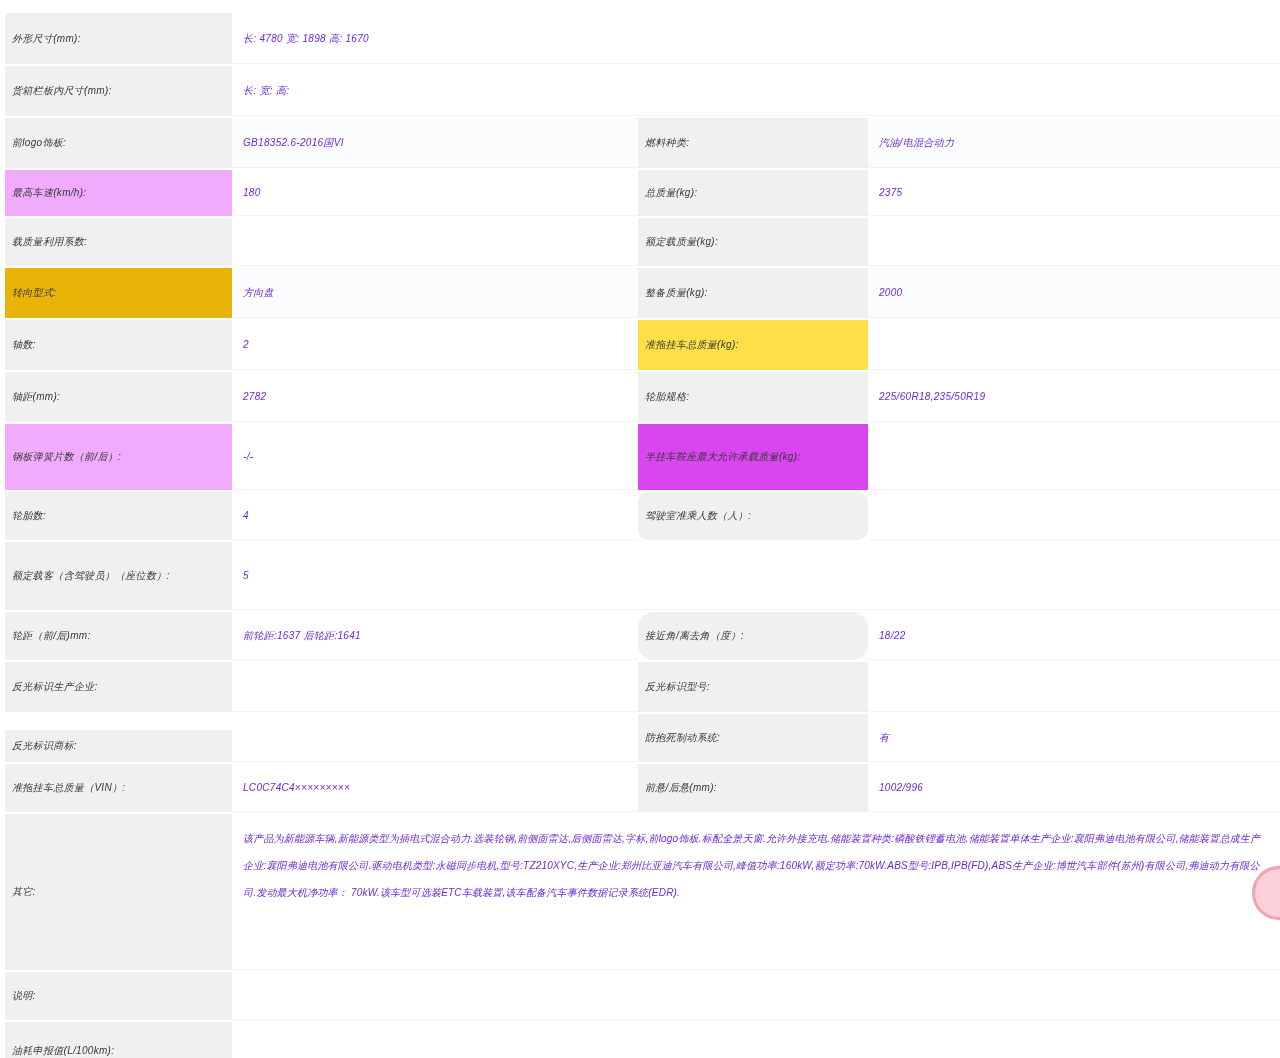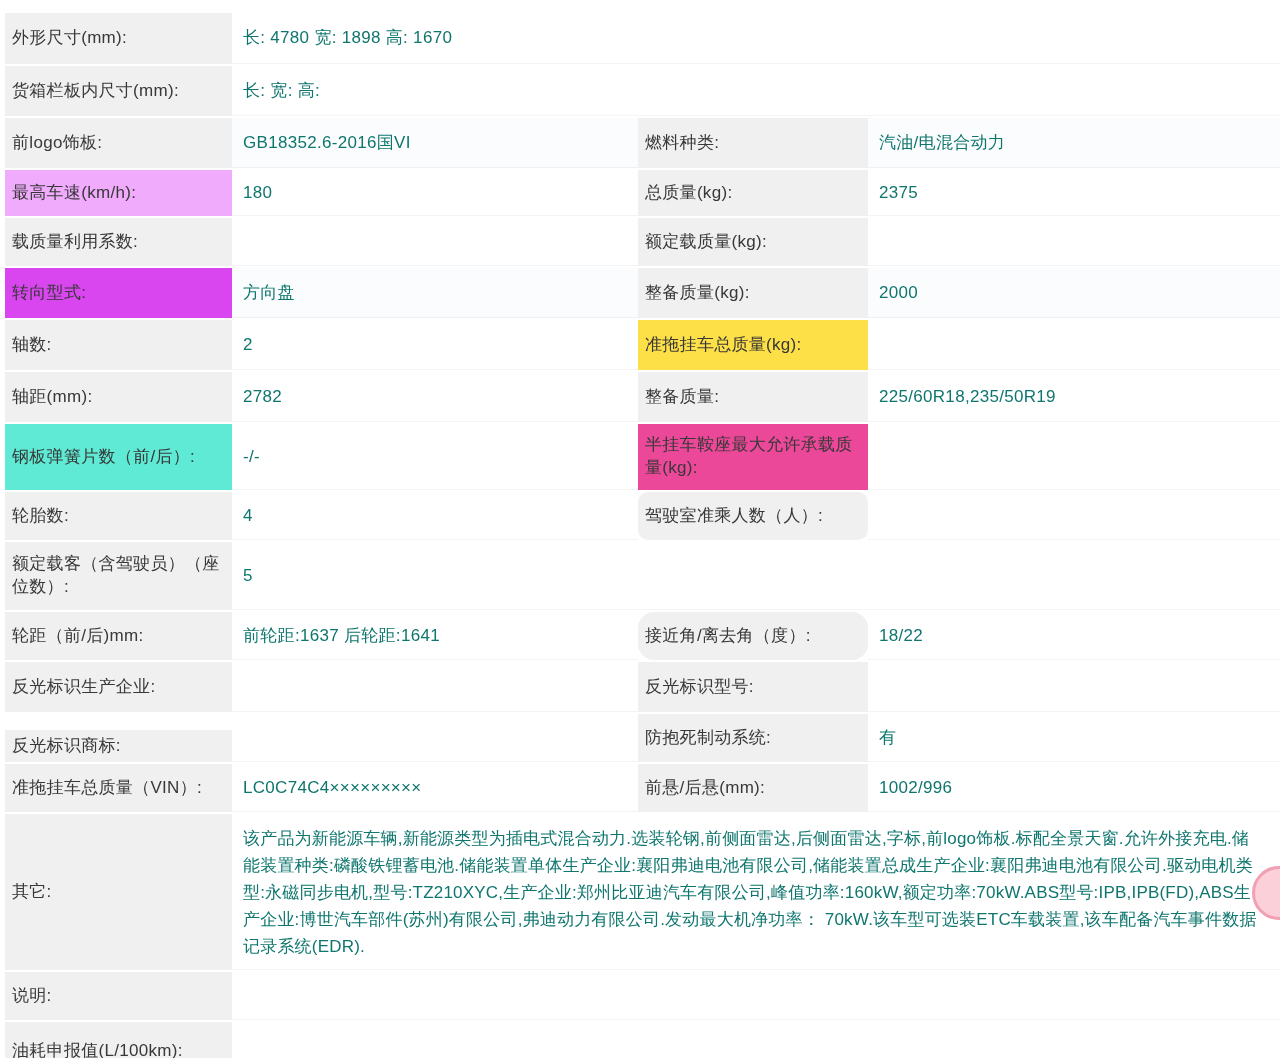--- a/index.html
+++ b/index.html
@@ -6,27 +6,27 @@
   .screen{
     position:relative;width:1280px;height:1058px;overflow:hidden;background:#ffffff;
     font-family:"Liberation Sans","DejaVu Sans",sans-serif;color:#333333;
   }
   .spec-table{position:absolute;left:5px;top:13px;width:1275px;}
   .row{display:grid;box-sizing:border-box;border-bottom:2px solid #ffffff;}
   .row.single{grid-template-columns:227px 1fr;}
   .row.double{grid-template-columns:227px 406px 230px 1fr;}
   .cell{
     display:flex;align-items:center;box-sizing:border-box;
-    font-size:17px;line-height:1.35;letter-spacing:0.3px;
+    font-size:10px;line-height:1.35;letter-spacing:0.3px;font-style:italic;
   }
   .cell.label{
     background:#f0f0f0;padding:2px 8px 2px 7px;color:#383838;
   }
   .cell.value{
-    background:#ffffff;padding:2px 14px 2px 11px;color:#0f766e;
+    background:#ffffff;padding:2px 14px 2px 11px;color:#6d28d9;
     box-shadow:inset 0 -1px 0 rgba(0,0,0,0.045);
   }
   .row.tint .cell.value{background:#fbfcfd;}
   .row-other .cell.value{
     align-items:flex-start;padding-top:11px;line-height:27px;letter-spacing:0.2px;
   }
   .row-other .cell.label{align-items:center;}
   .floating-badge{
     position:absolute;right:-26px;top:866px;width:48px;height:48px;border-radius:50%;
     border:3px solid;cursor:pointer;
@@ -63,44 +63,44 @@
     </div>
 
     <div class="row double" style="height:50px">
       <div class="cell label" style="background: rgb(240, 240, 240);">载质量利用系数:</div>
       <div class="cell value"></div>
       <div class="cell label" style="background: rgb(240, 240, 240);">额定载质量(kg):</div>
       <div class="cell value"></div>
     </div>
 
     <div class="row double tint" style="height:52px">
-      <div class="cell label" style="background: #d946ef;">转向型式:</div>
+      <div class="cell label" style="background: #eab308;">转向型式:</div>
       <div class="cell value">方向盘</div>
       <div class="cell label" style="background: rgb(240, 240, 240);">整备质量(kg):</div>
       <div class="cell value">2000</div>
     </div>
 
     <div class="row double" style="height:52px">
       <div class="cell label" style="background: rgb(240, 240, 240);">轴数:</div>
       <div class="cell value">2</div>
       <div class="cell label" style="background: #fde047;">准拖挂车总质量(kg):</div>
       <div class="cell value"></div>
     </div>
 
     <div class="row double" style="height:52px">
       <div class="cell label" style="background: rgb(240, 240, 240);">轴距(mm):</div>
       <div class="cell value">2782</div>
-      <div class="cell label" style="background: rgb(240, 240, 240);">整备质量:</div>
+      <div class="cell label" style="background: rgb(240, 240, 240);">轮胎规格:</div>
       <div class="cell value">225/60R18,235/50R19</div>
     </div>
 
     <div class="row double" style="height:68px">
-      <div class="cell label" style="background: #5eead4; text-align: center;">钢板弹簧片数（前/后）:</div>
+      <div class="cell label" style="background: #f0abfc; text-align: center;">钢板弹簧片数（前/后）:</div>
       <div class="cell value">-/-</div>
-      <div class="cell label" style="background: #ec4899;">半挂车鞍座最大允许承载质量(kg):</div>
+      <div class="cell label" style="background: #d946ef;">半挂车鞍座最大允许承载质量(kg):</div>
       <div class="cell value"></div>
     </div>
 
     <div class="row double" style="height:50px">
       <div class="cell label" style="background: rgb(240, 240, 240);">轮胎数:</div>
       <div class="cell value">4</div>
       <div class="cell label" style="background: rgb(240, 240, 240); border-radius: 10px;">驾驶室准乘人数（人）:</div>
       <div class="cell value"></div>
     </div>
 

